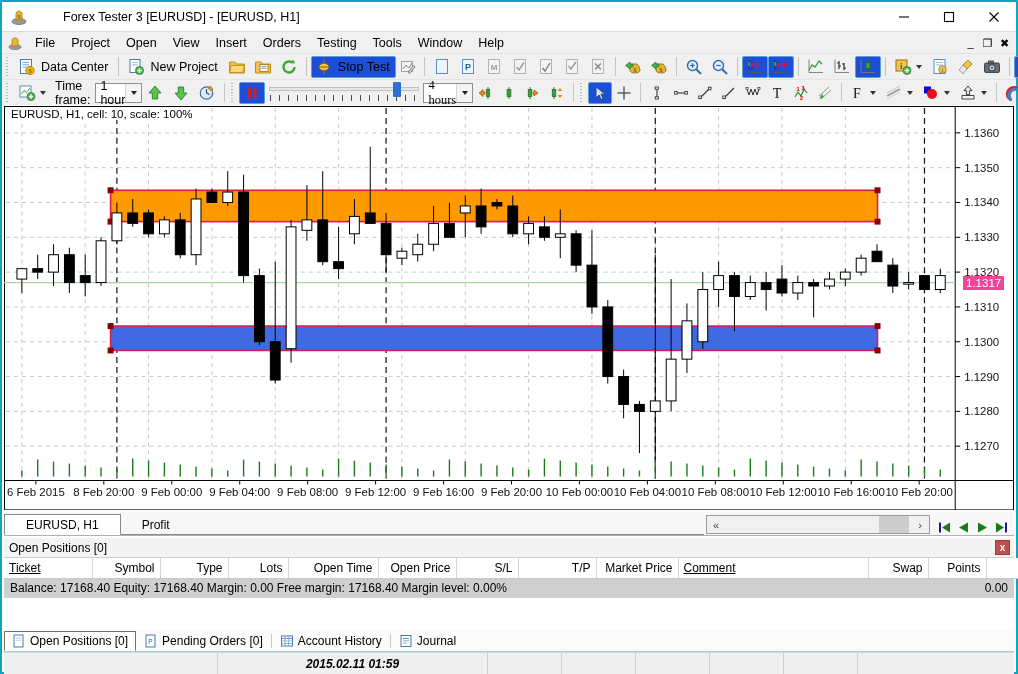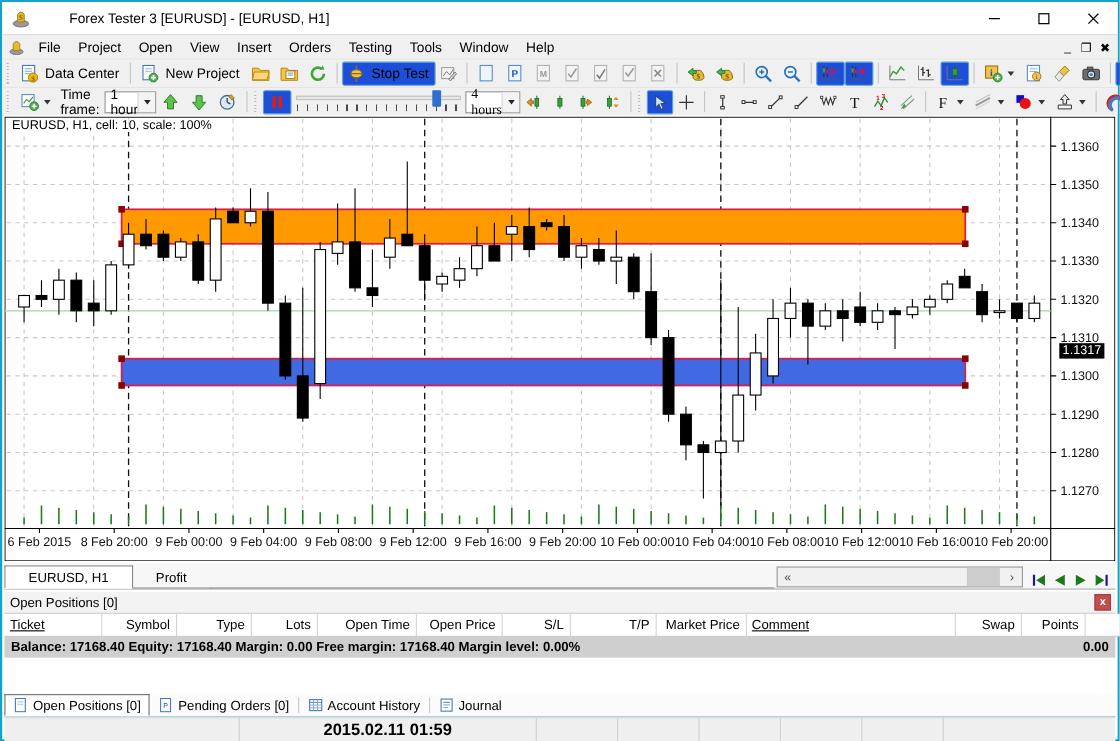--- a/index.html
+++ b/index.html
@@ -108,22 +108,22 @@
   .chart-shell {
     position: absolute; left: 2px; right: 2px; top: 104px;
     height: 406px; background: #ffffff;
   }
   .chart-canvas { position: absolute; inset: 0; }
   .chart-label {
     position: absolute; left: 5px; top: 2px; font-size: 11.5px; color: #000;
     background: rgba(255,255,255,.9); padding: 0 2px; z-index: 5;
   }
   .price-tag {
-    position: absolute; background: #000000; color: #fff; font-size: 11.5px;
-    padding: 1px 3px; z-index: 6; line-height: 12px; margin-top: 36px;
+    position: absolute; background: #ec4899; color: #fff; font-size: 11.5px;
+    padding: 1px 3px; z-index: 6; line-height: 12px;
   }
 
   
   .chart-tabs {
     position: absolute; left: 2px; right: 2px; top: 510px; height: 24px;
     background: #f7f7f7; display: flex; align-items: flex-end;
     border-bottom: 1px solid #b0b0b0;
   }
   .ct {
     height: 21px; padding: 0 21px; display: flex; align-items: center;
@@ -157,21 +157,21 @@
   .op-table { width: 100%; border-collapse: collapse; table-layout: fixed; }
   .op-table th {
     font-weight: normal; font-size: 12px; height: 20px;
     border-right: 1px solid #d4d4d4; border-bottom: 1px solid #c8c8c8;
     background: #fff; padding: 0 5px;
   }
   .op-table th.r { text-align: right; }
   .op-table th.l { text-align: left; text-decoration: underline; }
   .summary-row {
     height: 19px; background: #cfcfcf; display: flex; align-items: center;
-    font-size: 12px; font-weight: bold; padding: 0 6px;
+    font-size: 12px; font-weight: normal; padding: 0 6px;
   }
   .summary-row .sr-left { flex: 1; }
   .summary-row .sr-right { text-align: right; padding-left: 48px; }
   .op-blank { background: #fff; height: 33px; border-bottom:1px solid #cfcfcf; }
 
   
   .bottom-tabs {
     position: absolute; left: 2px; right: 2px; top: 628px; height: 22px;
     background: #fbfbfb; display: flex; align-items: flex-end;
     border-bottom: 1px solid #9ecfe0;
@@ -183,21 +183,21 @@
   .bt.sel { background: #fff; border: 1px solid #6f6f6f; border-bottom-color: #fff; }
   .bt-icn { width: 14px; height: 14px; flex: 0 0 auto; }
 
   
   .statusbar {
     position: absolute; left: 2px; right: 2px; top: 650px; height: 22px;
     background: #efefef; display: flex; align-items: center;
     border-top: 1px solid #d9d9d9;
   }
   .sb-cell { height: 22px; border-right: 1px solid #cfcfcf; display: flex; align-items: center; justify-content: center; }
-  .sb-cell.time { width: 270px; font-size: 15px; font-weight: bold; }
+  .sb-cell.time { width: 270px; font-size: 12px; font-weight: bold; font-style: italic; }
 </style>
 </head>
 <body>
 
 <div id="app">
 
   <div class="titlebar">
     <svg class="app-icon" viewBox="0 0 18 18">
       <ellipse cx="9" cy="13.5" rx="7" ry="3" fill="#9a9a9a" stroke="#6b6b6b" stroke-width="0.8"></ellipse>
       <path d="M6 12 L6 5 Q9 1 12 5 L12 12 Z" fill="#e8b92e" stroke="#9c7a10" stroke-width="0.8"></path>

